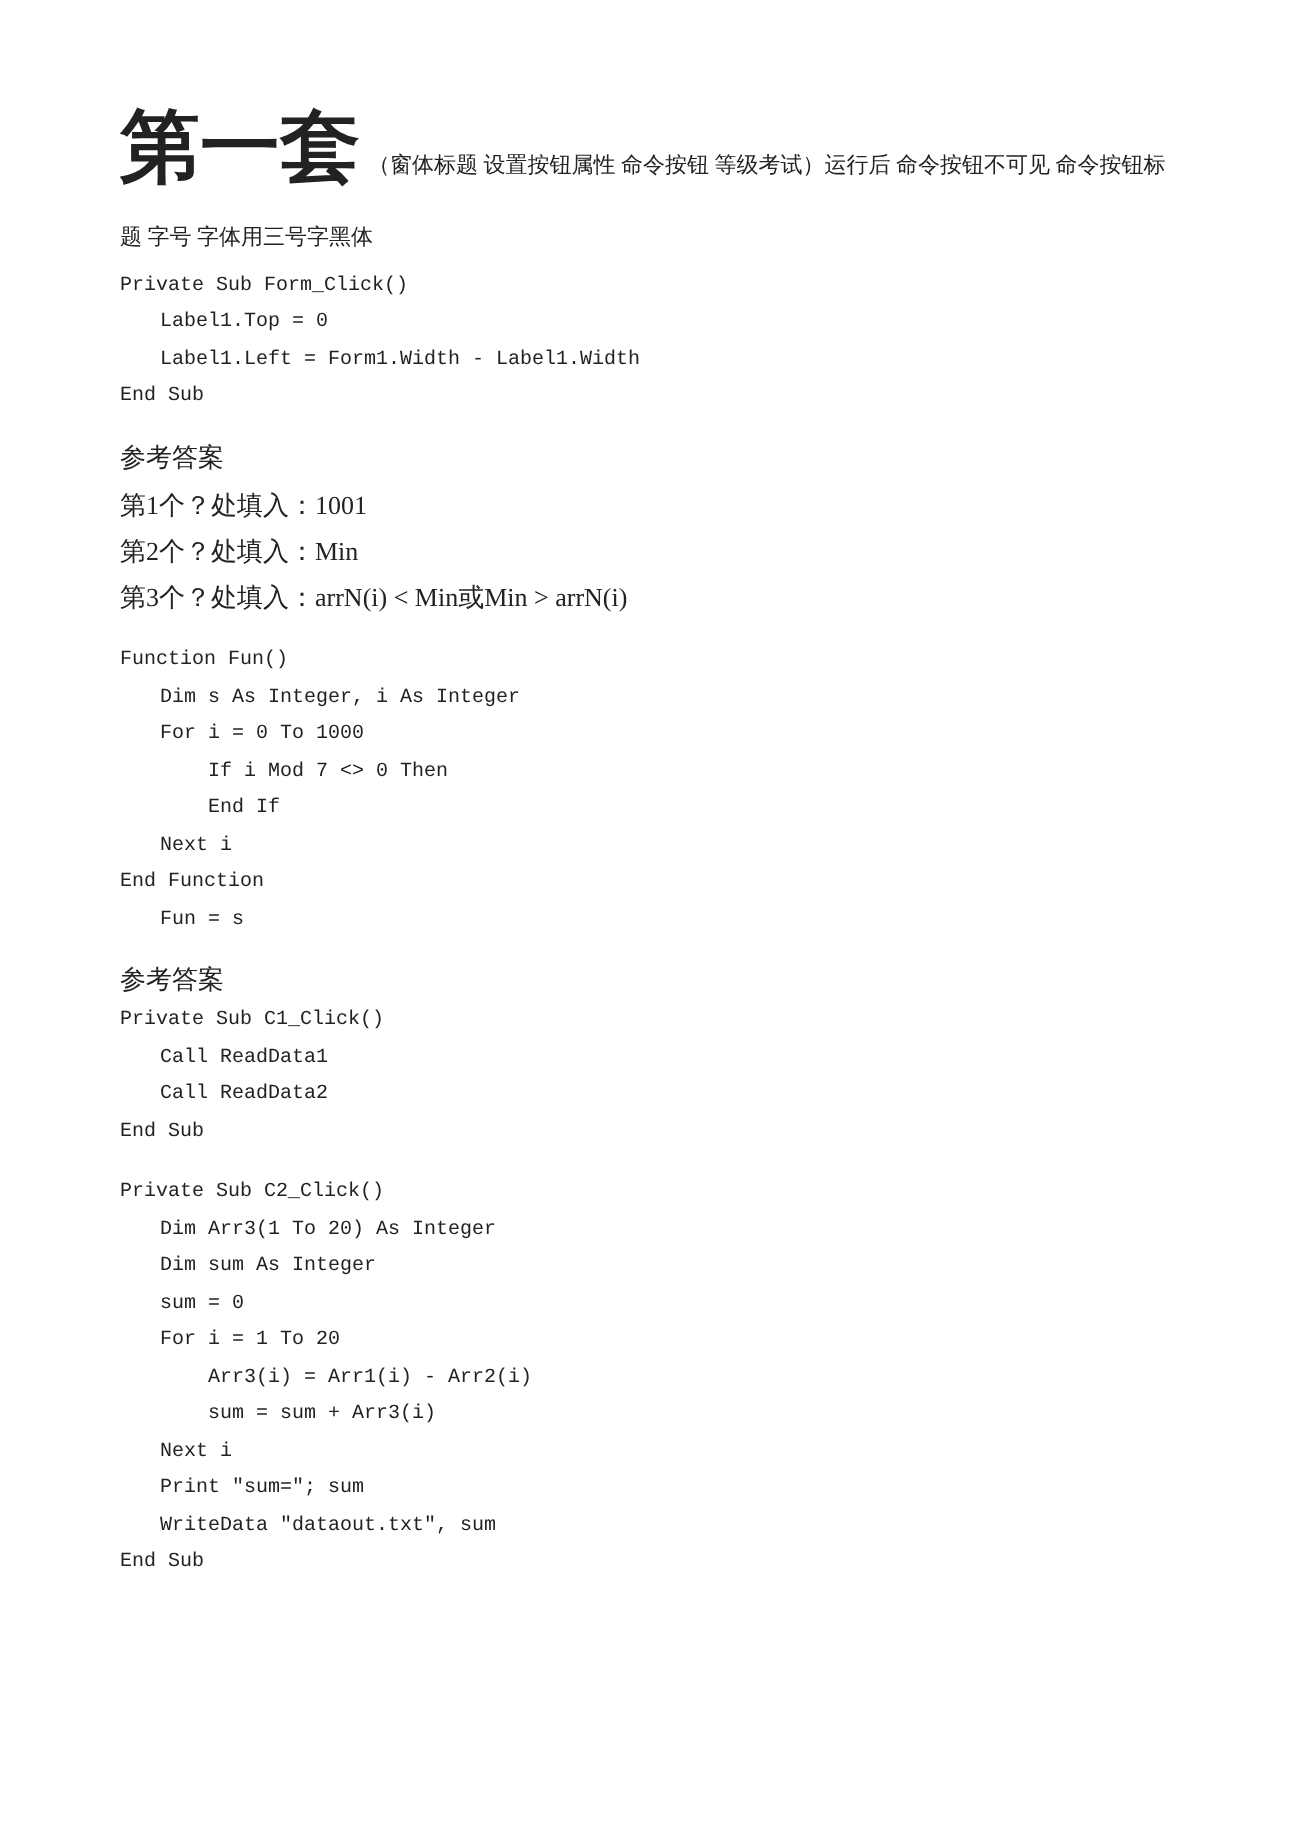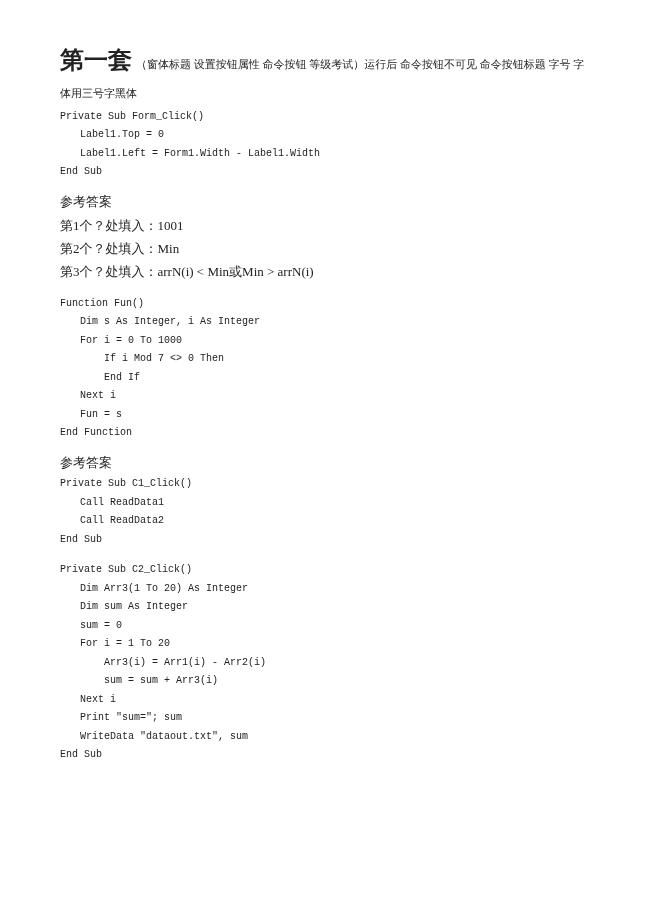--- a/index.html
+++ b/index.html
@@ -17,21 +17,21 @@
       min-height: 920px;
       padding: 40px 60px 60px 60px;
       line-height: 1.7;
     }
 
     .title-section {
       margin-bottom: 4px;
     }
 
     .main-title {
-      font-size: 24px;
+      font-size: 40px;
       font-weight: bold;
       font-family: "SimHei", "黑体", sans-serif;
       display: inline;
       text-align: center;
     }
 
     .title-annotation {
       font-size: 11px;
       font-family: "SimSun", "宋体", serif;
       font-weight: normal;
@@ -102,22 +102,22 @@
 
 <div class="section-gap"></div>
 
 <div>
   <div class="code-block">Function Fun()</div>
   <div class="code-block indent-2">Dim s As Integer, i As Integer</div>
   <div class="code-block indent-2">For i = 0 To 1000</div>
   <div class="code-block indent-3">If i Mod 7 &lt;&gt; 0 Then</div>
   <div class="code-block indent-3">End If</div>
   <div class="code-block indent-2">Next i</div>
+  <div class="code-block">End Function</div>
   <div class="code-block indent-2">Fun = s</div>
-  <div class="code-block">End Function</div>
 </div>
 
 <div class="section-gap-sm"></div>
 
 <div class="section-label">参考答案</div>
 
 <div>
   <div class="code-block">Private Sub C1_Click()</div>
   <div class="code-block indent-2">Call ReadData1</div>
   <div class="code-block indent-2">Call ReadData2</div>

